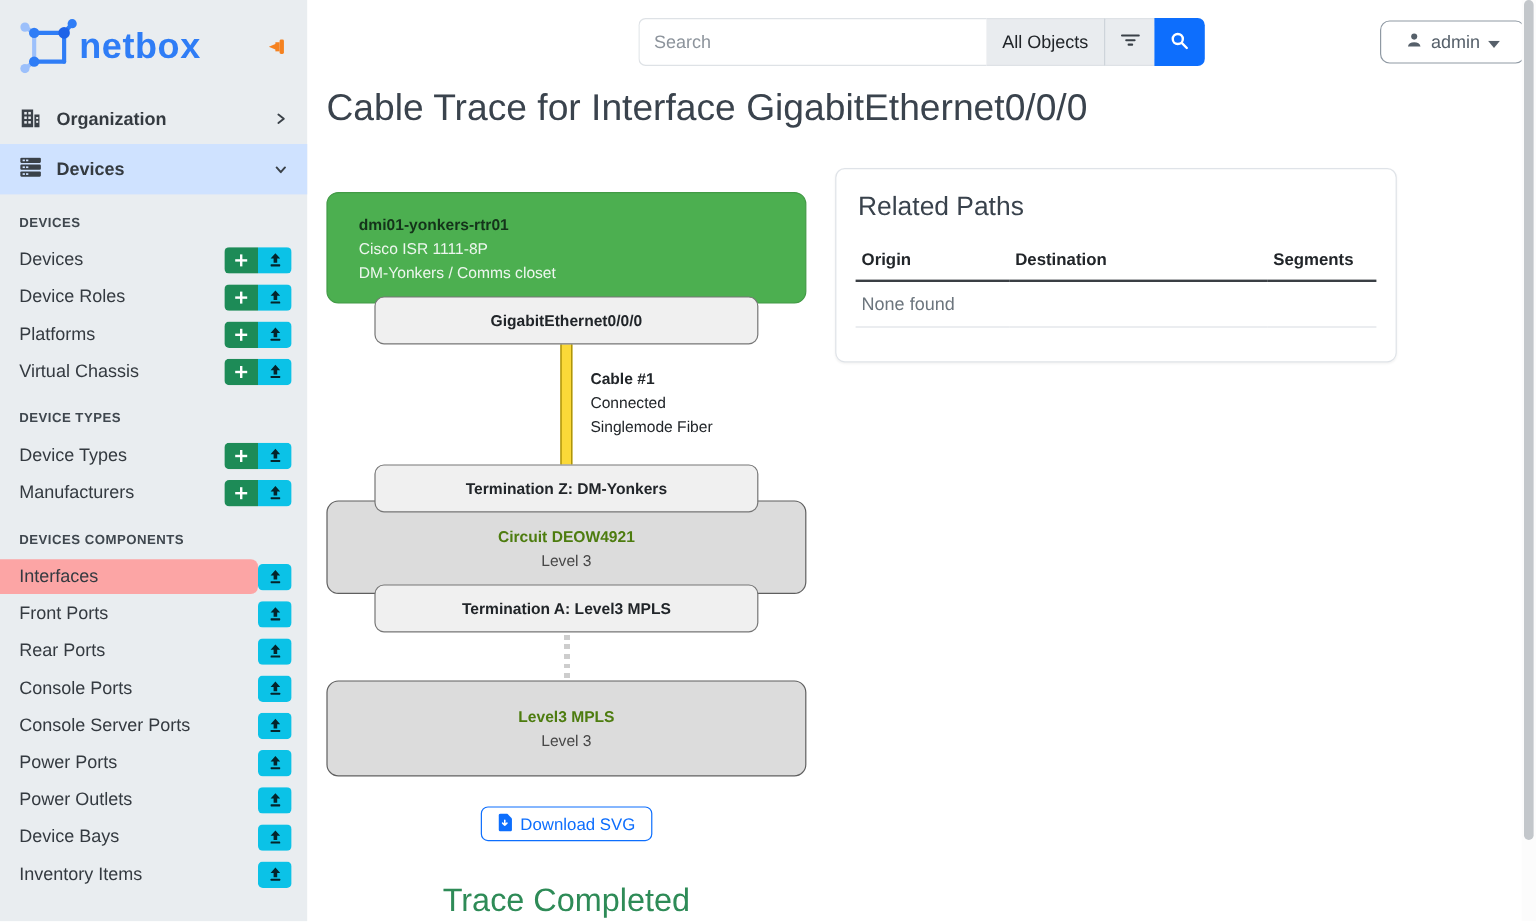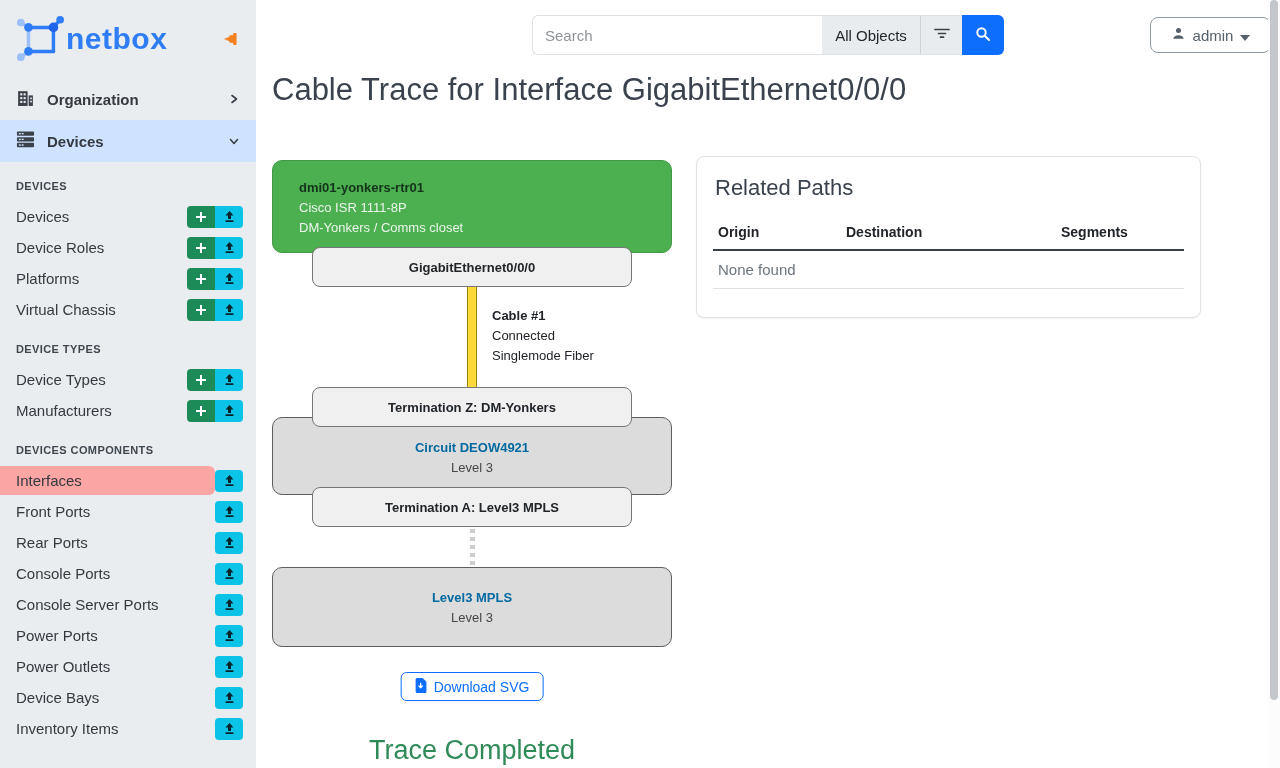--- a/index.html
+++ b/index.html
@@ -42,28 +42,28 @@
   .tbox { position:absolute; left:312px; width:320px; height:40px; background:#f0f0f0; border:1px solid #767676; border-radius:8px; display:flex; align-items:center; justify-content:center; font-size:13px; font-weight:bold; color:#212529; z-index:3; cursor:pointer; }
   .iface-box { top:247px; }
   .termz-box { top:387px; }
   .terma-box { top:487px; }
   .cable-line { position:absolute; left:467px; top:287px; width:10px; height:100px; background:#fbd938; border-left:1.5px solid #9b8400; border-right:1.5px solid #9b8400; z-index:1; }
   .cable-label { position:absolute; left:492px; top:306px; font-size:13px; line-height:20px; color:#212529; z-index:4; }
   .cable-label .b { font-weight:bold; }
   .bigbox { position:absolute; left:272px; width:400px; background:#dcdcdc; border:1px solid #5f5f5f; border-radius:10px; text-align:center; line-height:20px; z-index:2; cursor:pointer; }
   .circuit-box { top:417px; height:78px; padding-top:20px; }
   .provider-box { top:567px; height:80px; padding-top:20px; }
-  .big-name { font-size:13px; font-weight:bold; color:#0369a1; }
+  .big-name { font-size:13px; font-weight:bold; color:#4d7c0f; }
   .big-sub { font-size:13px; color:#474747; }
   .dotted-conn { position:absolute; left:470px; top:529px; width:5px; height:38px; background:repeating-linear-gradient(to bottom, #cdcdcd 0 4px, transparent 4px 8px); z-index:1; }
   .download-btn { position:absolute; left:472px; top:672px; transform:translateX(-50%); height:29px; padding:0 13px; background:#fff; border:1px solid #0d6efd; border-radius:6px; display:flex; align-items:center; gap:7px; font-size:14px; color:#0d6efd; cursor:pointer; font-family:"Liberation Sans", sans-serif; }
   .trace-status { position:absolute; left:472px; top:735px; transform:translateX(-50%); font-size:27px; color:#2e8b57; white-space:nowrap; }
 
   
-  .card { position:absolute; left:696px; top:140px; width:505px; border:1px solid #dfe3e8; border-radius:8px; background:#fff; box-shadow:0 1px 2px rgba(0,0,0,.05); padding:18px 16px 28px 16px;margin-top:16px; }
+  .card { position:absolute; left:696px; top:140px; width:468px; border:1px solid #dfe3e8; border-radius:8px; background:#fff; box-shadow:0 1px 2px rgba(0,0,0,.05); padding:18px 16px 28px 16px; }
   .card-title { font-size:22px; font-weight:400; color:#39424c; margin-bottom:14px; padding-left:2px; }
   .paths-table { width:100%; border-collapse:collapse; }
   .paths-table th { text-align:left; font-size:14px; font-weight:bold; color:#212529; padding:9px 5px; border-bottom:2px solid #3a3f44; }
   .paths-table th.col-origin { width:128px; }
   .paths-table th.col-dest { width:215px; }
   .paths-table td { font-size:15px; color:#6c757d; padding:10px 5px; border-bottom:1px solid #dee2e6; }
 
   
   .scrollbar-track { position:absolute; right:0; top:0; width:12px; height:768px; background:#fcfcfc; }
   .scrollbar-thumb { position:absolute; right:2px; top:0; width:8px; height:700px; background:#c3c7cb; border-radius:4px; cursor:pointer; }

